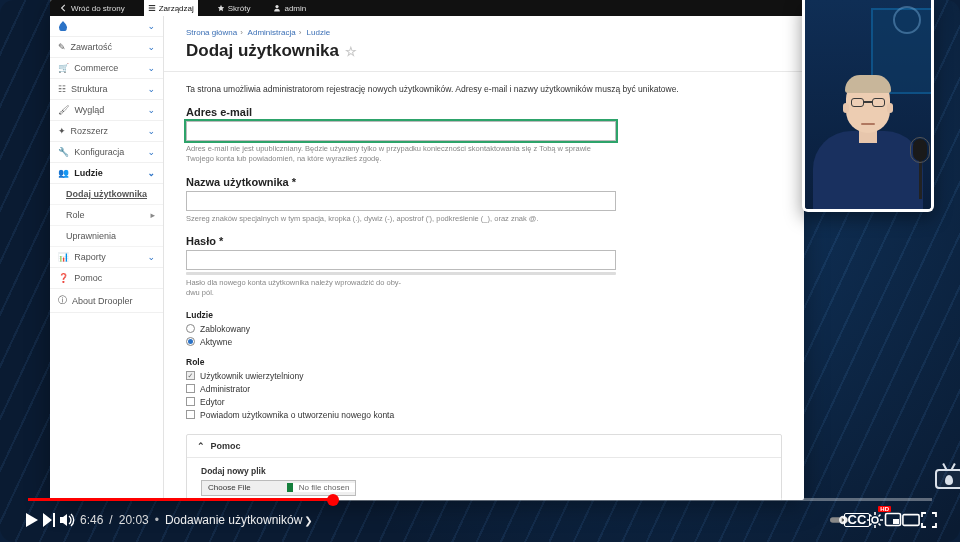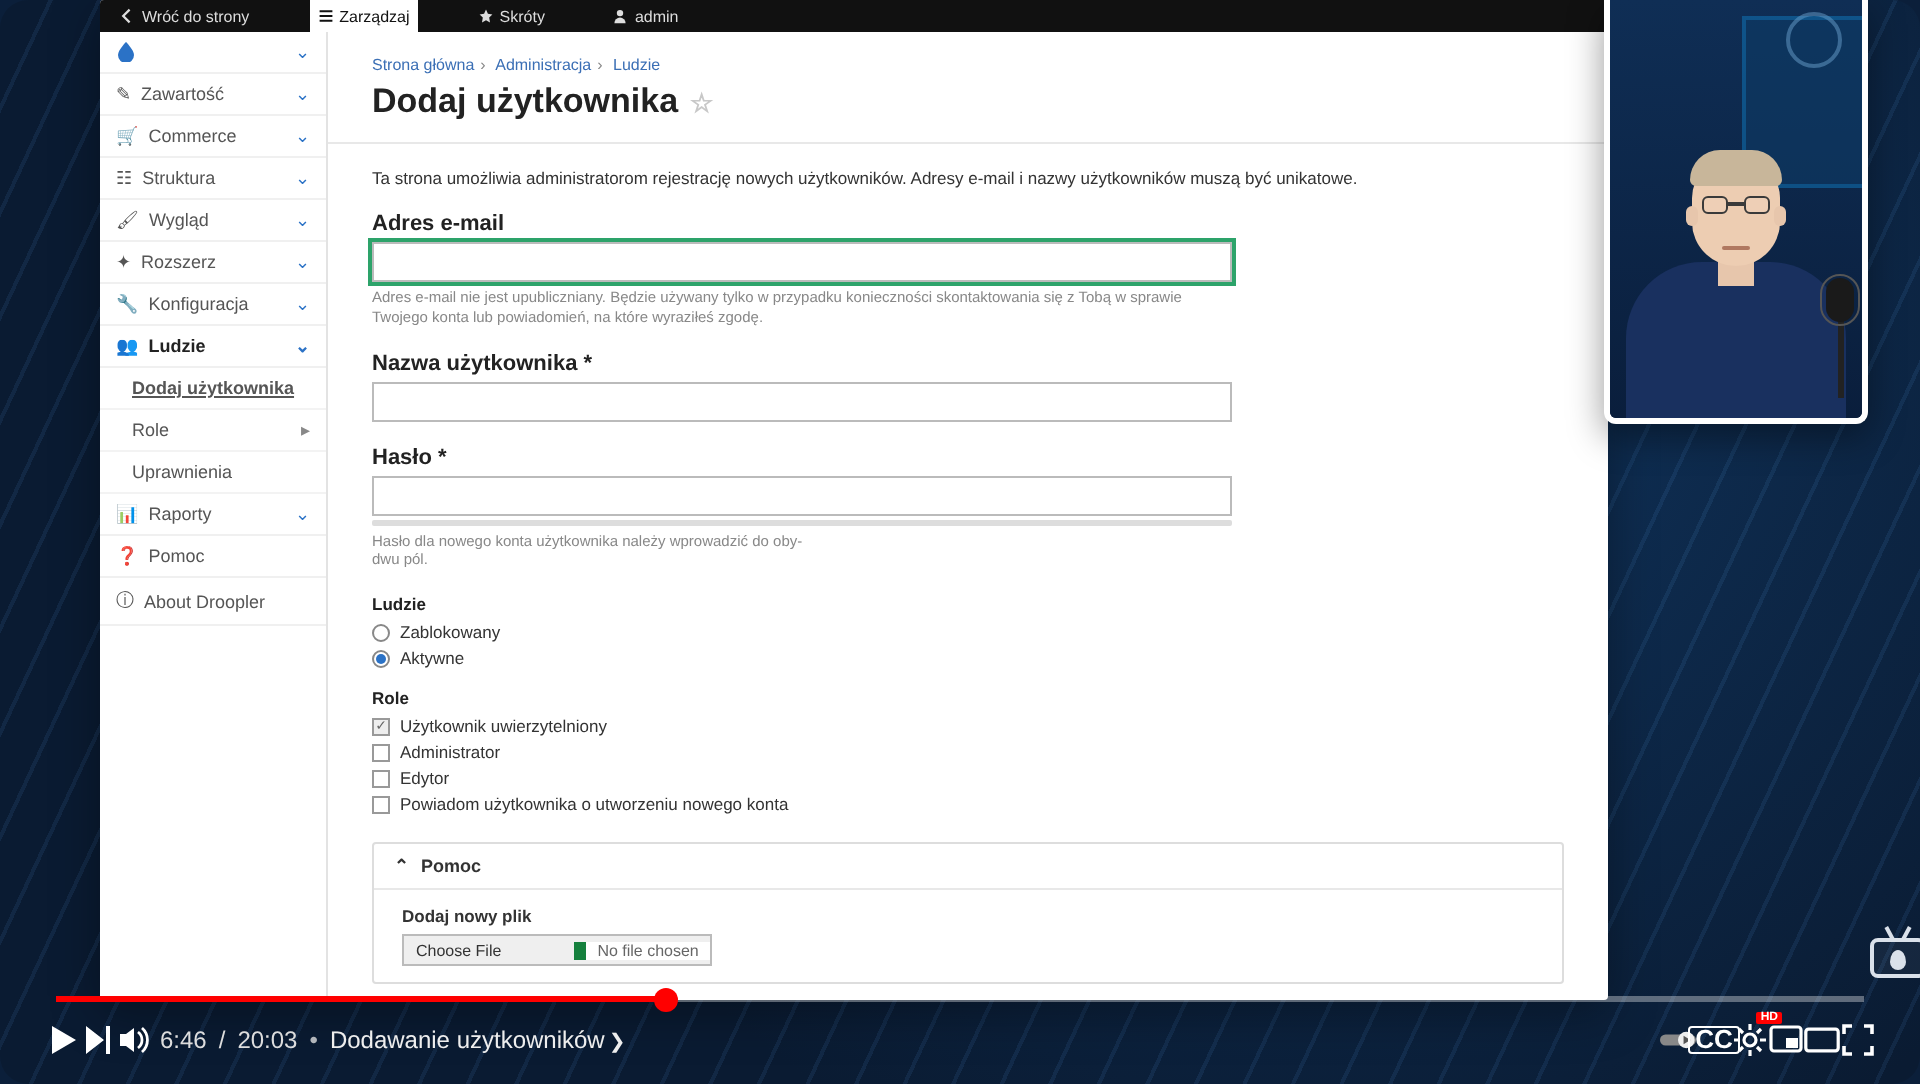--- a/index.html
+++ b/index.html
@@ -3,21 +3,21 @@
 <meta charset="utf-8">
 <style>
   * { box-sizing: border-box; margin: 0; padding: 0; }
   html, body { width: 960px; height: 542px; font-family: Arial, Helvetica, sans-serif; background: #0b1f3a; overflow: hidden; }
   .frame { position: relative; width: 960px; height: 542px; border-radius: 14px; overflow: hidden; background:
     radial-gradient(circle at 70% 30%, #10355f 0%, #0a1b32 60%); }
   .waves { position:absolute; inset:0; background:
     repeating-linear-gradient(115deg, rgba(60,120,190,0.15) 0 2px, rgba(10,25,48,0) 2px 22px);
     mix-blend-mode: screen; opacity:.8; }
   .screen { position:absolute; left:50px; top:0; width:754px; height:500px; background:#fff; border-radius:2px; box-shadow:0 6px 24px rgba(0,0,0,.35); overflow:hidden; font-size:9px; color:#333; }
-  .topbar { height:16px; background:#111; color:#ddd; display:flex; align-items:center; gap:26px; padding:0 6px; font-size:8px; }
+  .topbar { height:16px; background:#111; color:#ddd; display:flex; align-items:center; gap:15px; padding:0 6px; font-size:8px; }
   .topbar .item { display:flex; align-items:center; gap:3px; padding:0 4px; height:100%; }
   .topbar .item.active { background:#fff; color:#111; }
   .topbar .ico { width:8px; height:8px; display:inline-block; }
   .body { display:flex; height:calc(100% - 16px); }
   .sidebar { width:114px; border-right:1px solid #e3e3e3; background:#fff; }
   .side-item { display:flex; align-items:center; justify-content:space-between; padding:5px 8px; border-bottom:1px solid #f0f0f0; color:#555; cursor:pointer; }
   .side-item .lbl { display:flex; align-items:center; gap:5px; }
   .side-item .chev { color:#2b72c6; font-size:9px; }
   .side-item.sel { font-weight:bold; color:#222; }
   .side-sub { padding:5px 8px 5px 16px; color:#555; border-bottom:1px solid #f3f3f3; cursor:pointer; position:relative; }
@@ -228,20 +228,21 @@
 
         <div class="field">
           <label>Adres e-mail</label>
           <input type="text" class="focus" style="">
           <div class="help">Adres e-mail nie jest upubliczniany. Będzie używany tylko w przypadku konieczności skontaktowania się z Tobą w sprawie Twojego konta lub powiadomień, na które wyraziłeś zgodę.</div>
         </div>
 
         <div class="field">
           <label class="req">Nazwa użytkownika</label>
           <input type="text" style="">
+          <div class="help">Szereg znaków specjalnych w tym spacja, kropka (.), dywiz (-), apostrof ('), podkreślenie (_), oraz znak @.</div>
         </div>
 
         <div class="field">
           <label class="req">Hasło</label>
           <div class="pw-wrap"><input type="password" style=""><div class="pw-meter"></div></div>
           <div class="help" style="white-space:pre-line">Hasło dla nowego konta użytkownika należy wprowadzić do oby-
 dwu pól.</div>
         </div>
 
         <div class="section-label">Ludzie</div>

